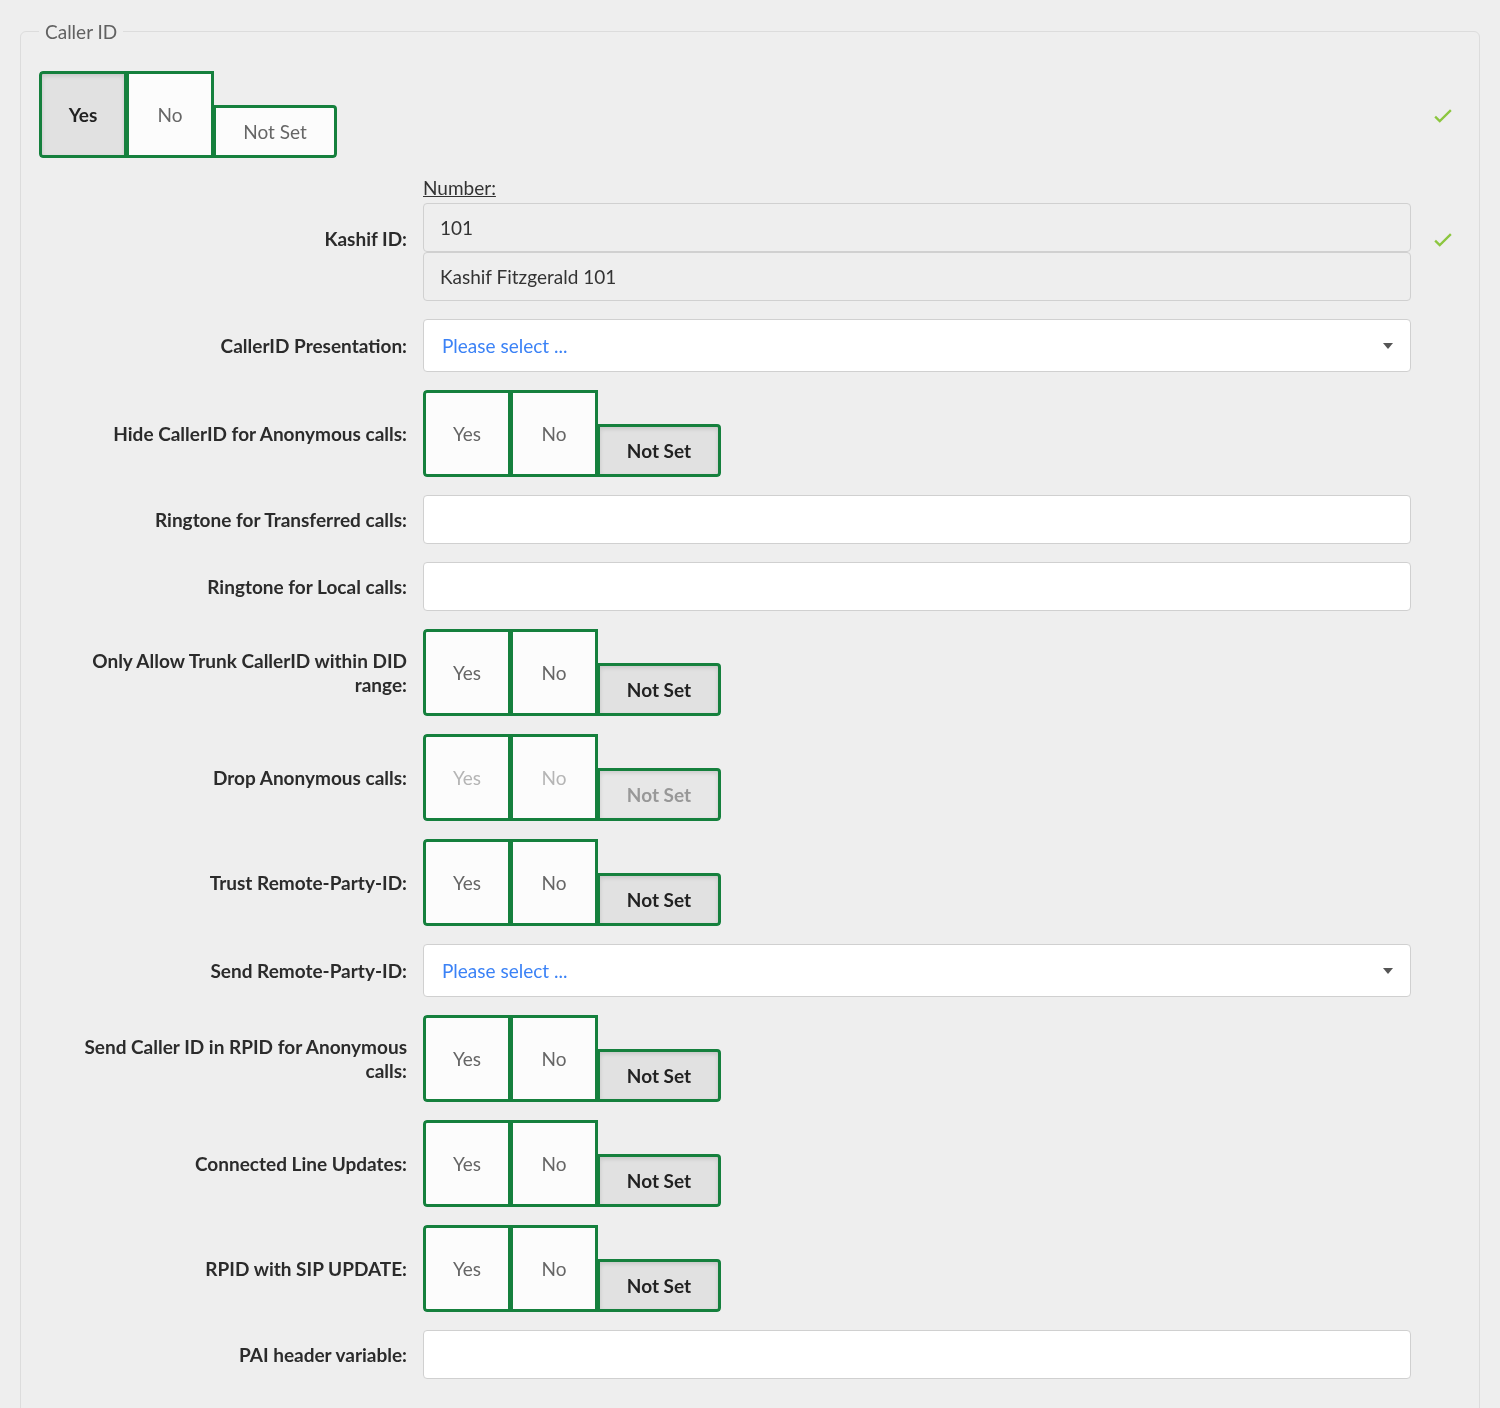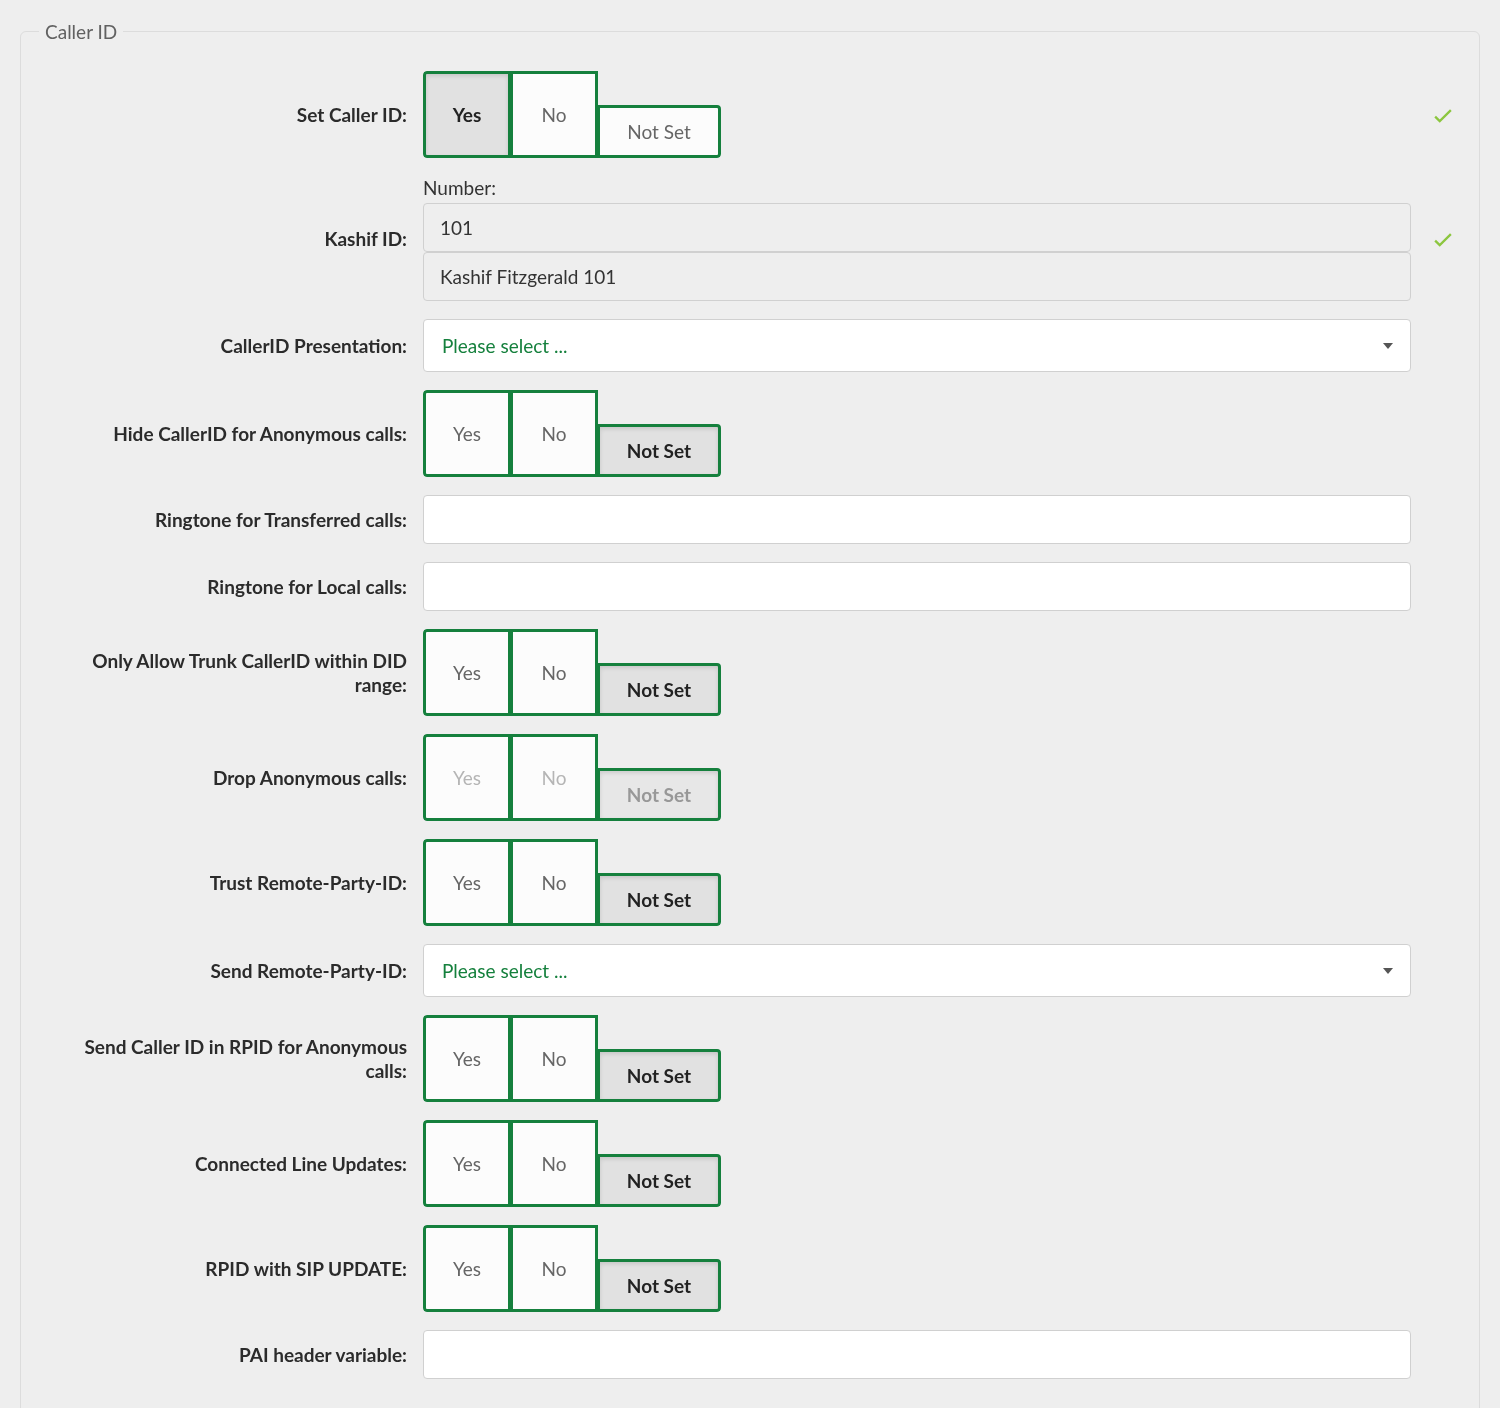--- a/index.html
+++ b/index.html
@@ -100,37 +100,38 @@
     padding: 12px 16px;
     color: #333;
     font-family: inherit;
   }
   .text-input.white { background: #fff; }
   .sublabel {
     font-size: 19px;
     color: #333;
     margin-bottom: 4px;
     margin-top: 8px;
+    text-decoration: underline;
   }
   .sublabel:first-child { margin-top: 0; }
   
   .select {
     position: relative;
     width: 100%;
   }
   .select select {
     width: 100%;
     appearance: none;
     -webkit-appearance: none;
     background: #fff;
     border: 1px solid #d0d0d0;
     border-radius: 4px;
     font-size: 19px;
     padding: 14px 40px 14px 18px;
-    color: #15803d;
+    color: #3b82f6;
     font-family: inherit;
     cursor: pointer;
   }
   .select .caret {
     position: absolute;
     right: 18px;
     top: 50%;
     transform: translateY(-50%);
     pointer-events: none;
     width: 0; height: 0;
@@ -139,21 +140,20 @@
     border-top: 6px solid #555;
   }
 </style>
 </head>
 <body>
 
 <fieldset class="panel">
   <legend>Caller ID</legend>
 
   <div class="row">
-    <div class="label-col">Set Caller ID:</div>
     <div class="control-col">
       <div class="btn-group">
         <button type="button" class="btn active">Yes</button>
         <button type="button" class="btn">No</button>
         <button type="button" class="btn wide">Not Set</button>
       </div>
     </div>
     <div class="icon-col">
       <svg class="check-icon" viewBox="0 0 24 24">
           <path fill="currentColor" d="M9 16.2l-3.5-3.5L4 14.2 9 19.2 20 8.2l-1.5-1.5z"></path>

